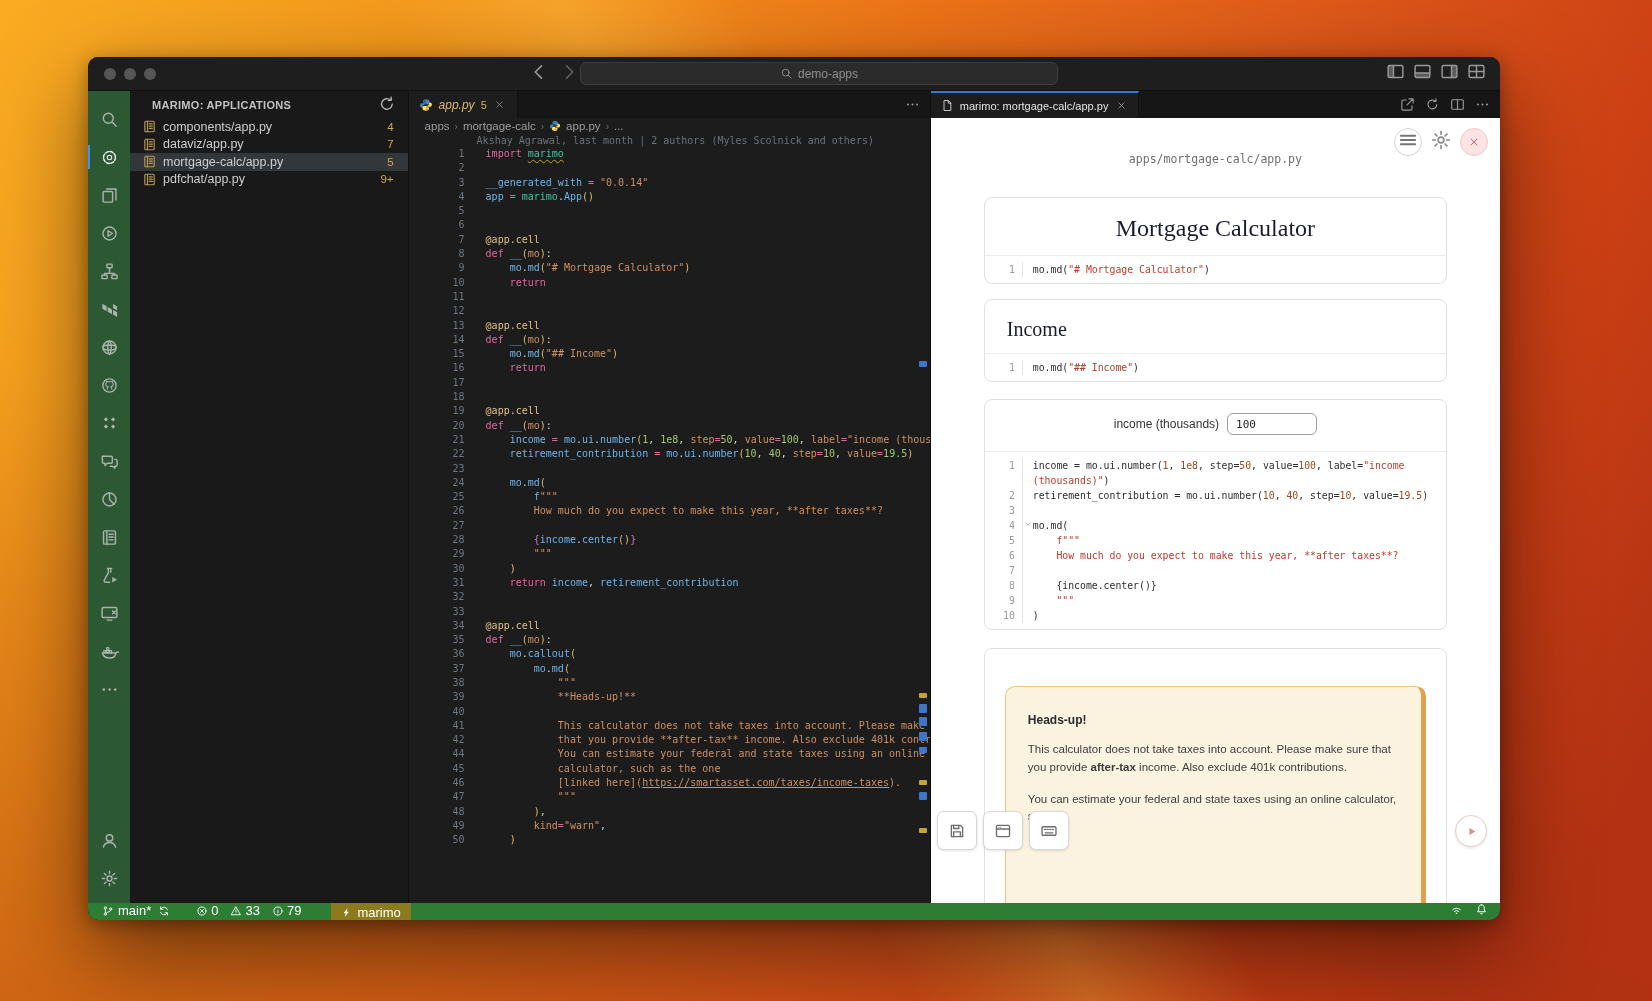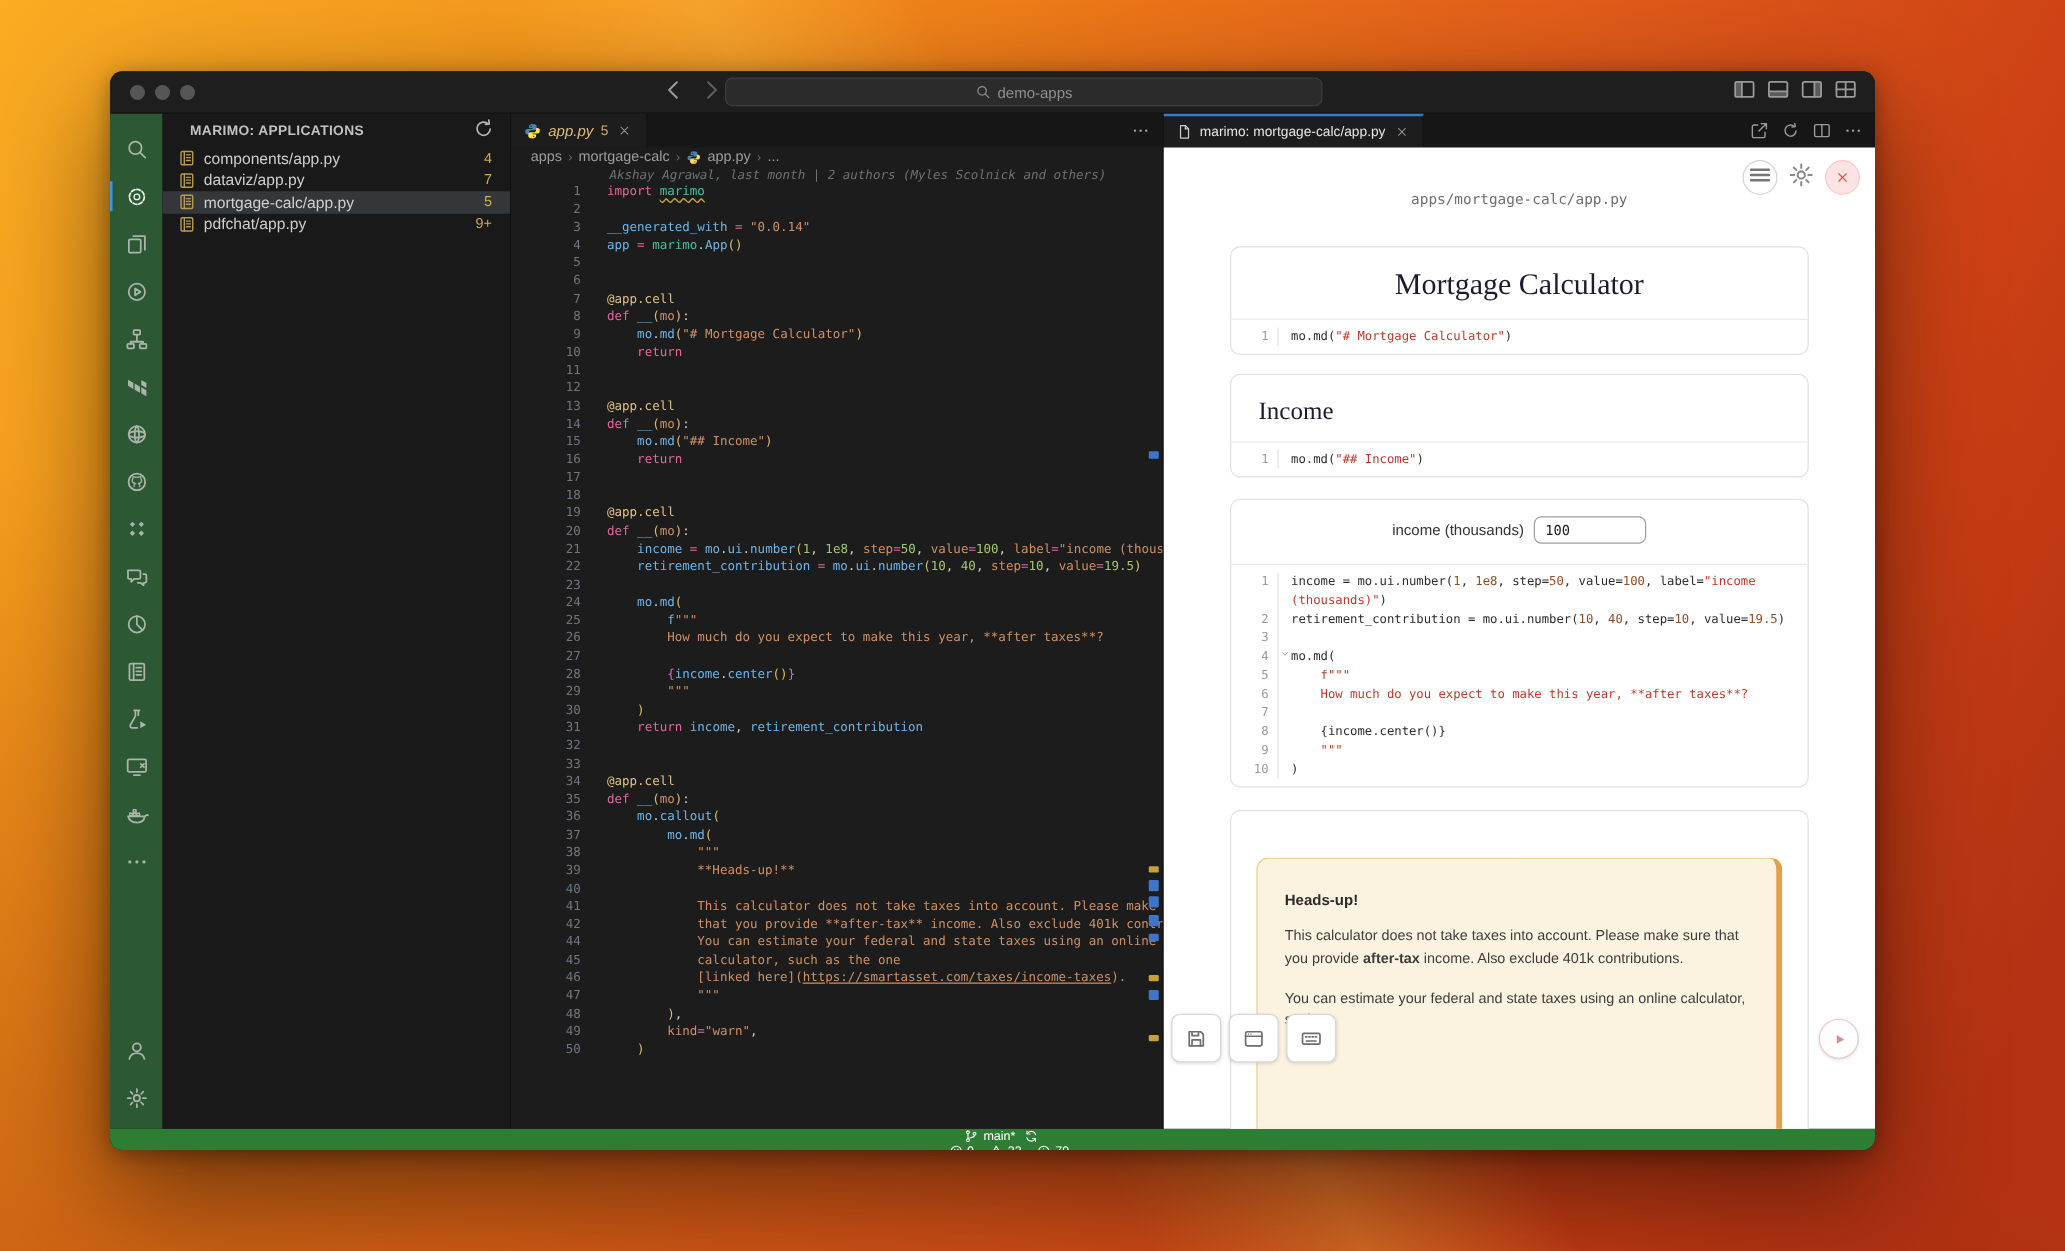--- a/index.html
+++ b/index.html
@@ -45,21 +45,21 @@
   .tab{display:flex;align-items:center;gap:6px;padding:0 10px;background:#1d1d1d;border-right:1px solid #101010;font-size:12px;position:relative;}
   .tab .pyicon{width:14px;height:14px;}
   .tab-label-mod{color:#dcb878;font-style:italic;}
   .tab-badge{color:#d2af62;font-size:11px;}
   .tab-close{color:#8f8f8f;width:14px;height:14px;display:flex;align-items:center;justify-content:center;}
   .tab-actions{margin-left:auto;display:flex;align-items:center;gap:10px;color:#9b9b9b;padding-right:10px;}
   .breadcrumbs{height:16px;display:flex;align-items:center;gap:5px;padding-left:16px;font-size:11.5px;color:#9d9d9d;flex:0 0 auto;}
   .crumb-sep{color:#6a6a6a;font-size:10px;}
   .bc-py{width:12px;height:12px;}
   .code-area{position:relative;flex:1;overflow:hidden;font-family:"DejaVu Sans Mono",monospace;font-size:10px;}
-  .blame{position:absolute;left:79px;top:1px;color:#6b7278;font-size:10px;white-space:pre;font-style:italic;}
+  .blame{position:absolute;left:68px;top:1px;color:#6b7278;font-size:10px;white-space:pre;}
   .code-lines{position:absolute;left:0;top:13px;right:14px;}
   .cl{height:14.3px;line-height:14.3px;white-space:pre;display:flex;}
   .ln{width:56px;text-align:right;color:#6e7681;flex:0 0 auto;}
   .ct{margin-left:21px;}
   .tk-k{color:#e2679f;} .tk-d{color:#dfc184;} .tk-v{color:#6fb4e8;} .tk-t{color:#43c1a2;}
   .tk-s{color:#cf9063;} .tk-a{color:#cf9063;} .tk-n{color:#a3c76f;} .tk-p{color:#dcbb6c;}
   .tk-b{color:#cf6fd4;} .tk-w{color:#ccd0d4;}
   .tk-u{color:#cf9063;text-decoration:underline;}
   .tk-q{text-decoration:underline wavy #c9a227;text-underline-offset:2px;}
   .ruler{position:absolute;right:3px;top:0;width:8px;height:100%;}
@@ -97,21 +97,21 @@
   .callout{margin:37px 20px 0;background:#fcf2e0;border:1px solid #ecc685;border-right:5px solid #dfa14f;
     border-radius:10px;padding:26px 22px;min-height:240px;}
   .callout-title{font-size:12px;font-weight:bold;color:#2b2b2b;}
   .callout p{font-size:11.5px;color:#3d3d3d;margin:14px 0 0;line-height:1.55;}
   .float-btns{position:absolute;left:6px;bottom:53px;display:flex;gap:6px;z-index:6;}
   .fbtn{width:38px;height:37px;background:#fff;border:1px solid #d7d7d7;border-radius:7px;display:flex;
     align-items:center;justify-content:center;color:#6d6d6d;box-shadow:0 1px 3px rgba(0,0,0,.12);}
   .play-btn{position:absolute;right:13px;bottom:56px;width:30px;height:30px;border-radius:50%;background:#fff;
     border:1px solid #eccccc;color:#dc8f8f;display:flex;align-items:center;justify-content:center;box-shadow:0 1px 3px rgba(0,0,0,.12);z-index:6;}
   
-  .statusbar{height:18px;background:#2e7d35;display:flex;align-items:center;color:#fff;font-size:10px;flex-direction:column;}
+  .statusbar{height:18px;background:#2e7d35;display:flex;align-items:flex-start;color:#fff;font-size:13px;}
   .sb-seg{display:flex;align-items:center;gap:4px;margin-left:14px;}
   .sb-seg svg{width:12px;height:12px;}
   .sb-problems{gap:3px;margin-left:26px;}
   .sb-problems .gap{width:6px;}
   .sb-marimo{margin-left:30px;background:#8c7a1f;height:18px;display:flex;align-items:center;gap:5px;padding:0 10px;}
   .sb-right{margin-left:auto;display:flex;align-items:center;gap:12px;padding-right:12px;}
   .sb-right svg{width:13px;height:13px;}
 </style>
 </head>
 <body>

